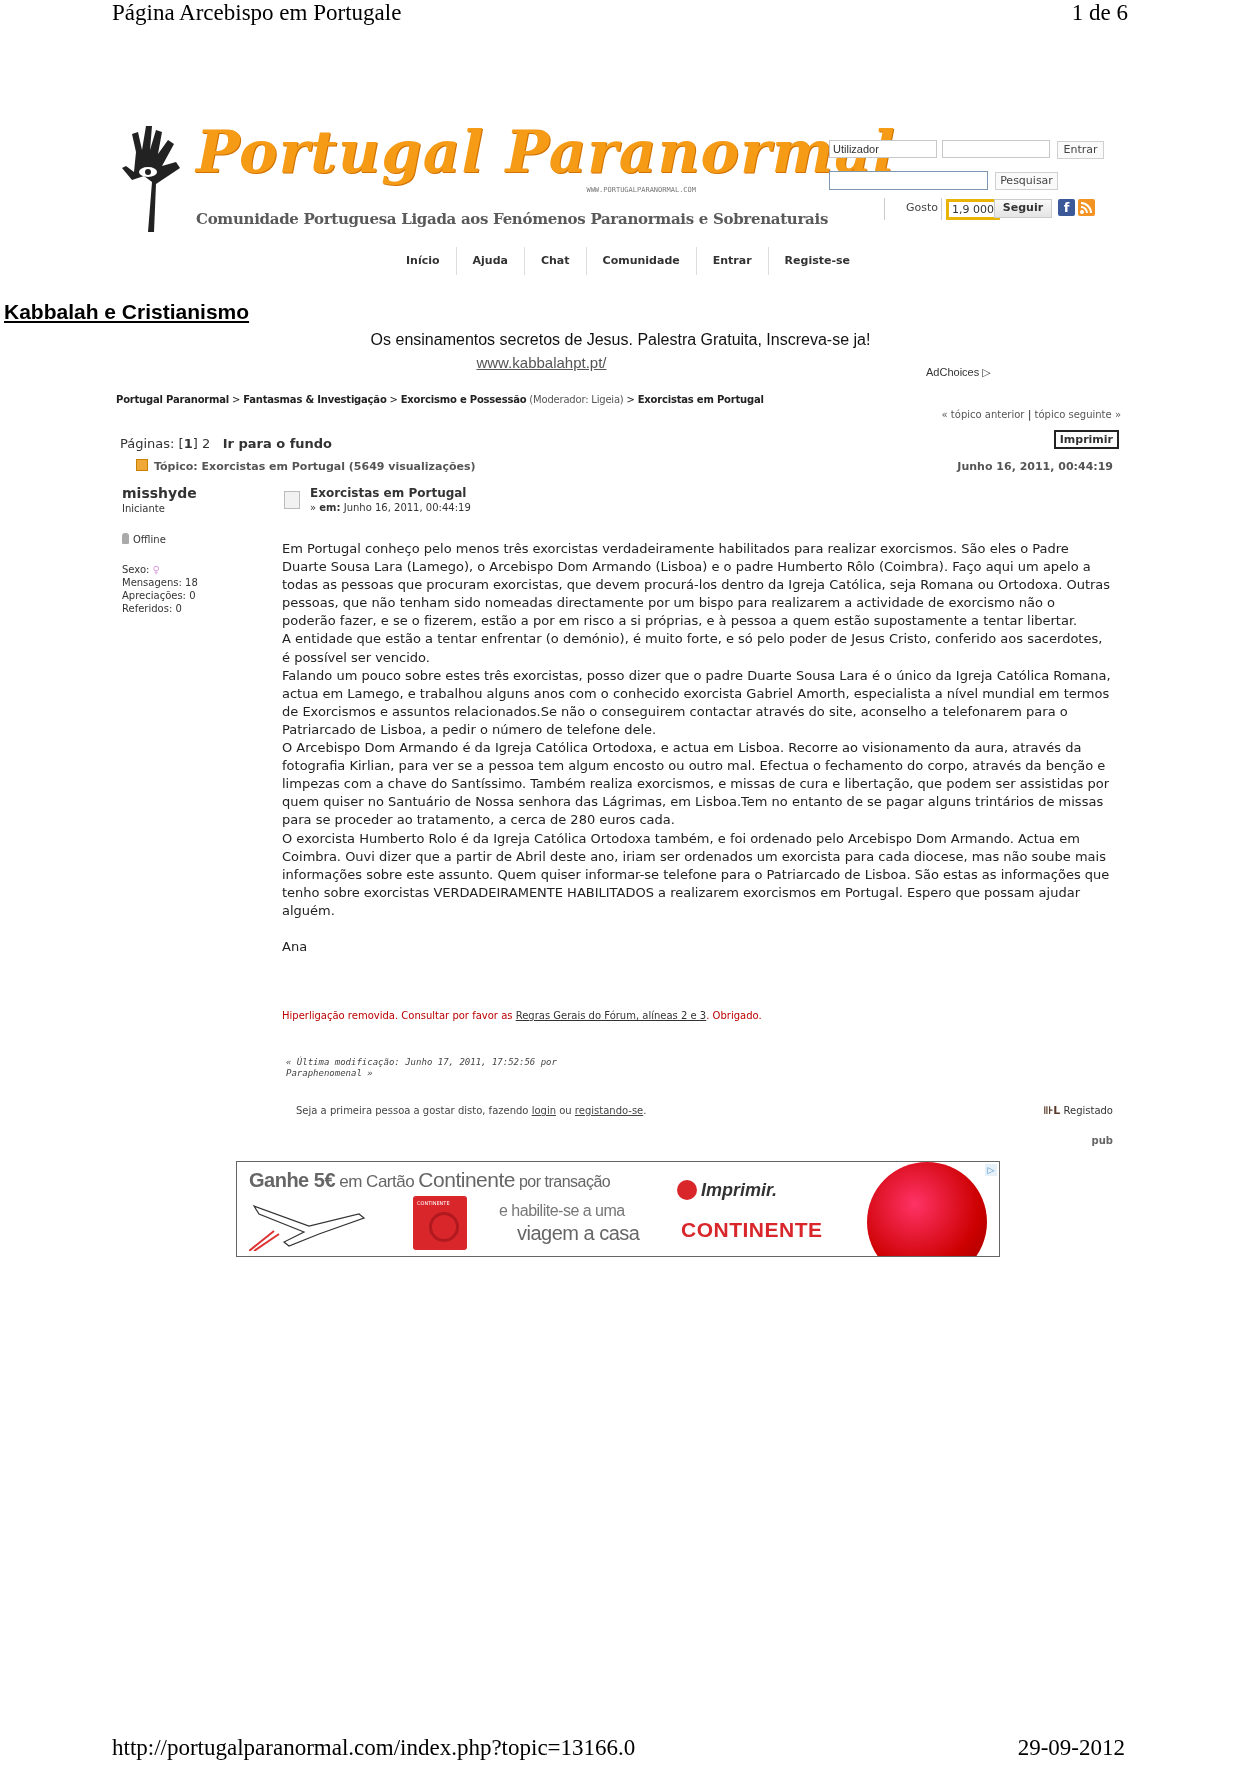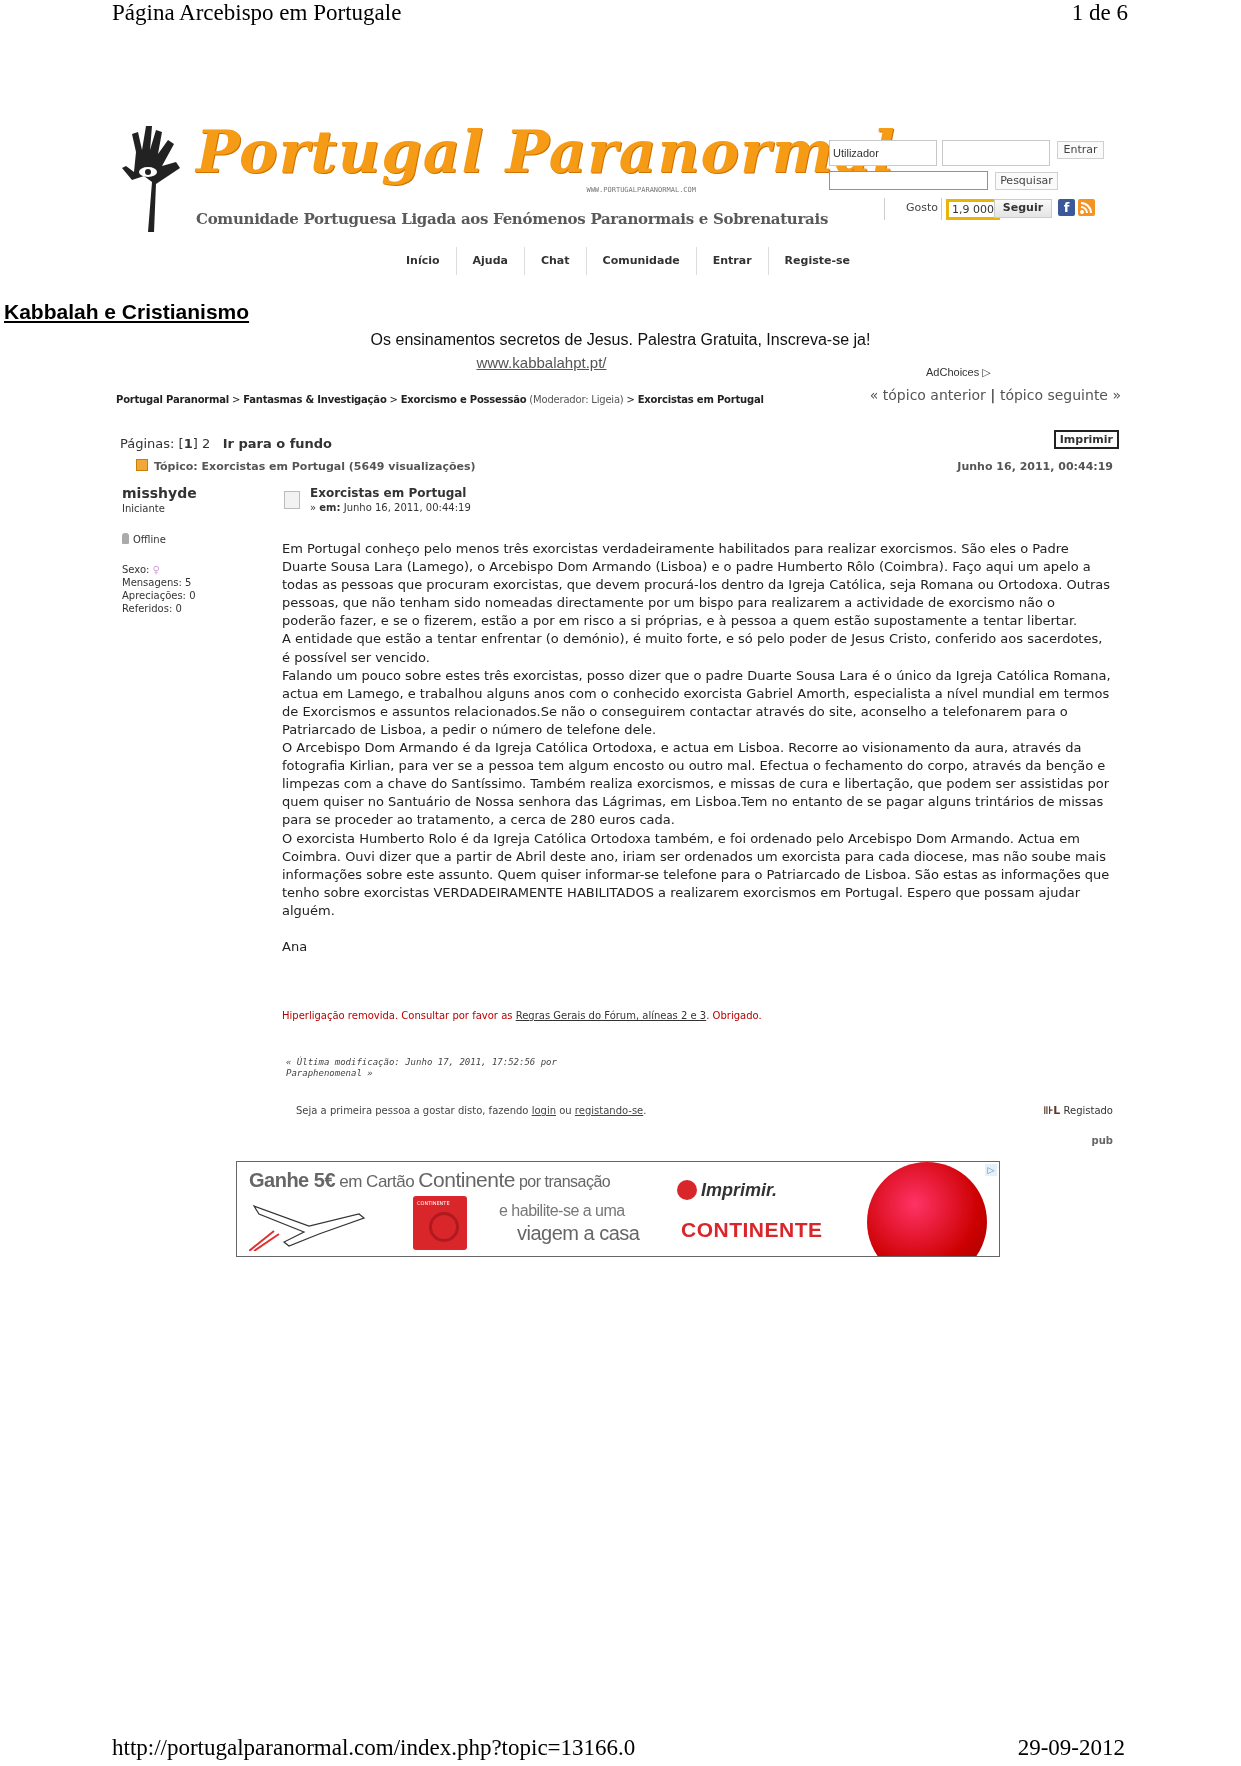--- a/index.html
+++ b/index.html
@@ -4,36 +4,36 @@
 <style>
   html, body { margin:0; padding:0; background:#fff; }
   body { width:1241px; height:1766px; position:relative; overflow:hidden; font-family:"DejaVu Sans", sans-serif; color:#222; }
   .abs { position:absolute; }
   .print-hdr { font-family:"Liberation Serif", serif; font-size:23px; color:#000; }
   #logo { left:118px; top:118px; width:586px; height:122px; }
   .logo-title { position:absolute; left:78px; top:0; font-family:"DejaVu Serif", serif; font-weight:bold; font-style:italic; font-size:58px; color:#f59b16; letter-spacing:1px; text-shadow:1px 1px 0 #d07000; white-space:nowrap; }
   .logo-url { position:absolute; right:8px; top:68px; font-family:"DejaVu Sans Mono", monospace; font-size:7px; color:#777; }
   .logo-sub { position:absolute; left:78px; top:92px; font-family:"DejaVu Serif", serif; font-weight:bold; font-size:15px; color:#5a5a5a; white-space:nowrap; letter-spacing:-0.3px; }
   .hand { position:absolute; left:0; top:4px; }
-  .inp { position:absolute; border:1px solid #c8c8c8; background:#fff; font-size:11px; color:#333; padding:1px 3px; box-sizing:border-box; height:26px; line-height:15px; }
+  .inp { position:absolute; border:1px solid #c8c8c8; background:#fff; font-size:11px; color:#333; padding:1px 3px; box-sizing:border-box; height:18px; line-height:15px; }
   .btn { position:absolute; border:1px solid #d0d0d0; background:#fafafa; font-size:11px; color:#444; text-align:center; box-sizing:border-box; height:18px; line-height:15px; }
   .nav { position:absolute; top:247px; left:390px; display:flex; height:28px; align-items:center; }
   .nav a { font-size:11px; font-weight:bold; color:#333; padding:0 16px; border-left:1px solid #ddd; line-height:28px; text-decoration:none; }
   .nav a:first-child { border-left:none; }
   .ad-title { left:4px; width:1241px; text-align:left; top:300px; font-family:"Liberation Sans", sans-serif; font-size:21px; font-weight:bold; text-decoration:underline; color:#000; }
   .ad-desc { left:0; width:1241px; text-align:center; top:331px; font-family:"Liberation Sans", sans-serif; font-size:16px; color:#111; }
   .ad-url { left:0; width:1083px; text-align:center; top:354px; font-family:"Liberation Sans", sans-serif; font-size:15px; color:#555; text-decoration:underline; }
   .adchoices { left:926px; top:366px; font-family:"Liberation Sans", sans-serif; font-size:11px; color:#333; }
   .crumb { left:116px; top:394px; font-size:10px; color:#222; white-space:nowrap; letter-spacing:-0.2px; }
   .crumb b { font-weight:bold; }
   .crumb .mod { color:#555; font-weight:normal; }
   .pager { left:120px; top:436px; font-size:13px; color:#333; }
   .topicbar { left:136px; top:459px; font-size:11px; color:#555; font-weight:bold; }
   .topic-ico { display:inline-block; width:10px; height:10px; background:#f0a838; border:1px solid #c98000; vertical-align:-1px; margin-right:6px; }
-  .navtopics { right:120px; top:387px; font-size:14px; color:#555;margin-left:30px; }
+  .navtopics { right:120px; top:409px; font-size:10px; color:#555;margin-left:30px; }
   .print-btn { right:122px; top:430px; border:2px solid #222; font-size:11px; font-weight:bold; color:#333; padding:1px 4px; }
   .topic-date { right:128px; top:460px; font-size:11px; color:#555; font-weight:bold; }
   .poster { left:122px; top:485px; font-size:14px; font-weight:bold; color:#333; }
   .rank { left:122px; top:503px; font-size:10px; color:#333; }
   .offline { left:122px; top:533px; font-size:10px; color:#333; }
   .stats { left:122px; top:563px; font-size:10px; color:#333; line-height:13px; }
   .post-ico { left:284px; top:491px; width:14px; height:16px; border:1px solid #bbb; background:#f2f2f2; }
   .post-title { left:310px; top:486px; font-size:12px; font-weight:bold; color:#333; }
   .post-meta { left:310px; top:502px; font-size:10px; color:#333; }
   .post-body { left:282px; top:540px; width:830px; font-size:13px; line-height:18.1px; color:#222; }
@@ -128,21 +128,21 @@
 </div>
 <div class="abs topic-date">Junho 16, 2011, 00:44:19</div>
 
 <div class="abs poster">misshyde</div>
 <div class="abs rank">Iniciante</div>
 <div class="abs offline">
   <span style="display:inline-block;width:7px;height:11px;background:#aaa;border-radius:3px 3px 1px 1px;vertical-align:-1px;margin-right:4px;"></span><span>Offline</span>
 </div>
 <div class="abs stats">
   <div><span>Sexo:</span> <span style="color:#d99be0;">♀</span></div>
-  <div>Mensagens: 5</div>
+  <div>Mensagens: 18</div>
   <div>Apreciações: 0</div>
   <div>Referidos: 0</div>
 </div>
 
 <div class="abs post-ico"></div>
 <div class="abs post-title">Exorcistas em Portugal</div>
 <div class="abs post-meta"><span>» </span><b>em:</b><span> Junho 16, 2011, 00:44:19</span></div>
 
 <div class="abs post-body">
   <p>Em Portugal conheço pelo menos três exorcistas verdadeiramente habilitados para realizar exorcismos. São eles o Padre Duarte Sousa Lara (Lamego), o Arcebispo Dom Armando (Lisboa) e o padre Humberto Rôlo (Coimbra). Faço aqui um apelo a todas as pessoas que procuram exorcistas, que devem procurá-los dentro da Igreja Católica, seja Romana ou Ortodoxa. Outras pessoas, que não tenham sido nomeadas directamente por um bispo para realizarem a actividade de exorcismo não o poderão fazer, e se o fizerem, estão a por em risco a si próprias, e à pessoa a quem estão supostamente a tentar libertar.</p>

